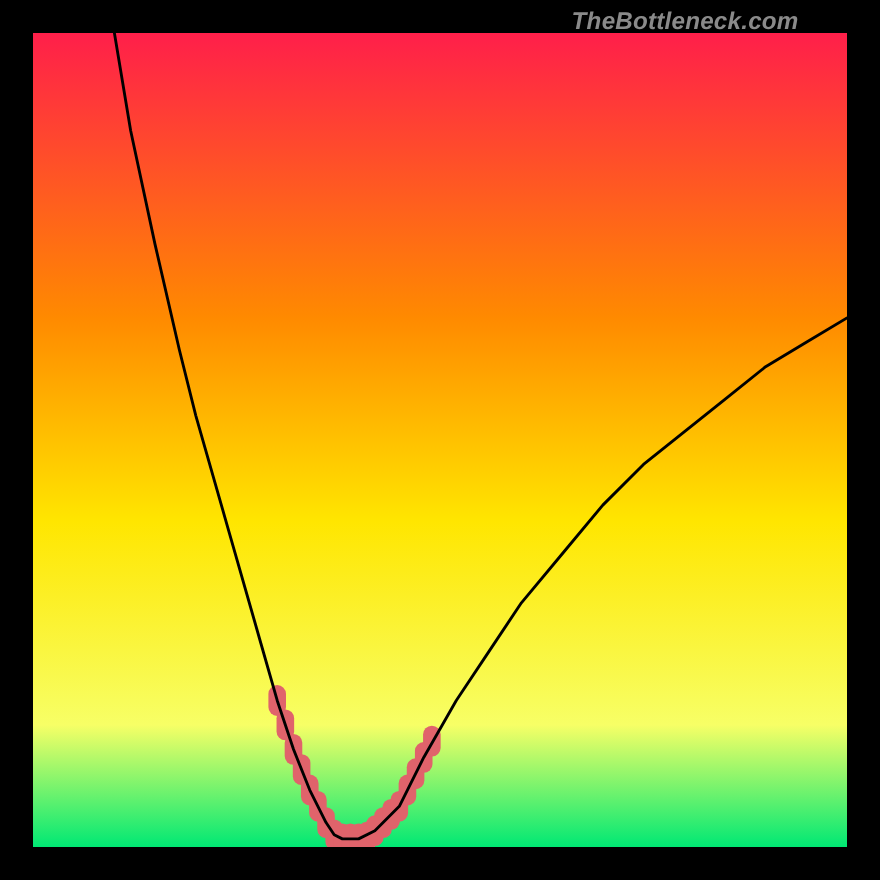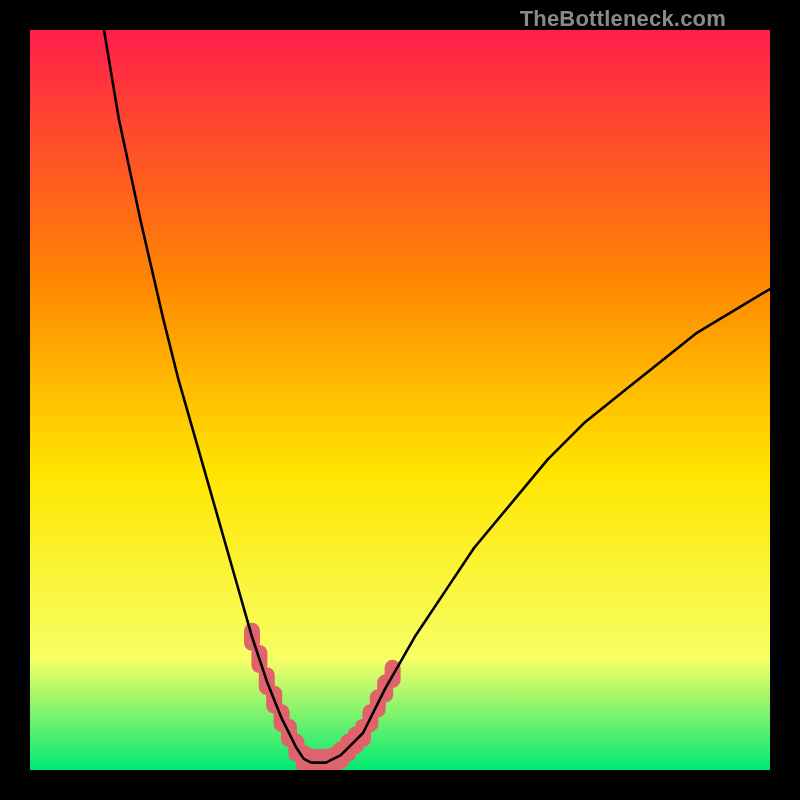--- a/index.html
+++ b/index.html
@@ -9,20 +9,21 @@
     height: 800px;
     background: #000;
     overflow: hidden;
     font-family: Arial, Helvetica, sans-serif;
   }
   .stage {
     position: relative;
     width: 736px;
     height: 800px;
     background: #000;
+    font-style: italic;
   }
   .plot-area {
     position: absolute;
     left: 30px;
     top: 30px;
     width: 740px;
     height: 740px;
     overflow: hidden;
   }
   .plot-svg {

